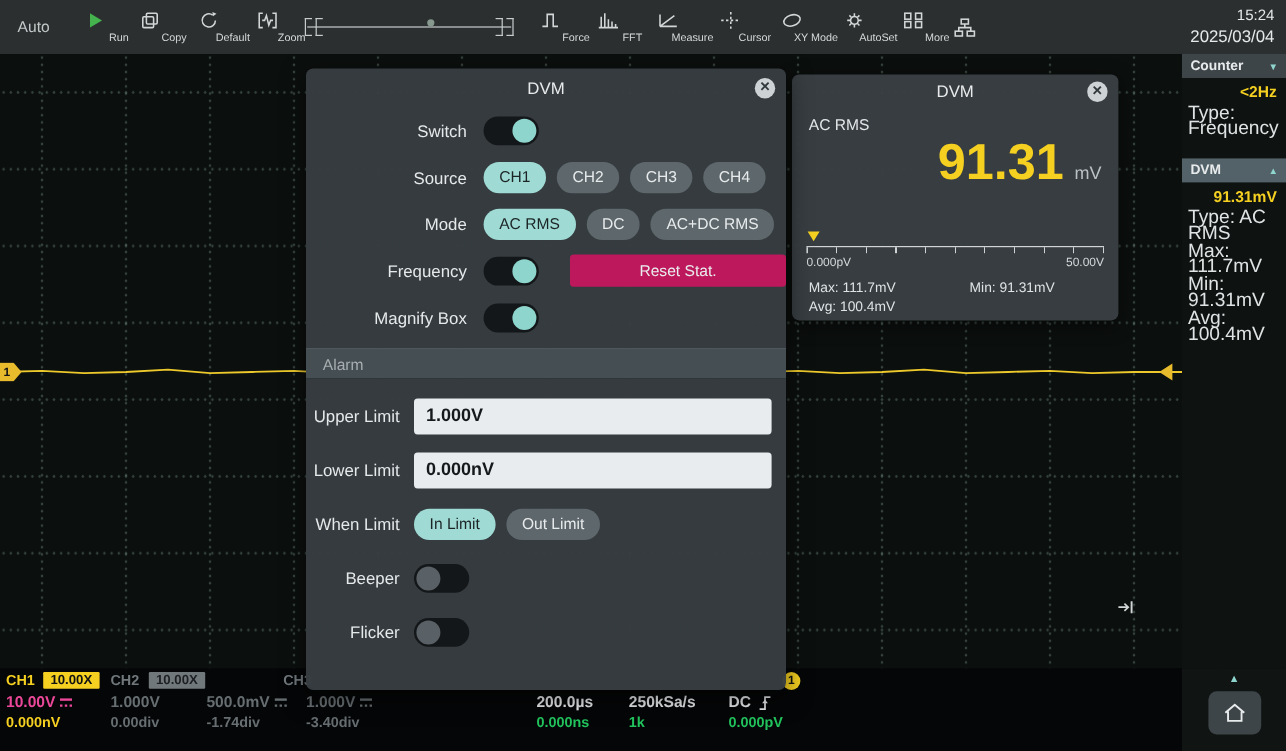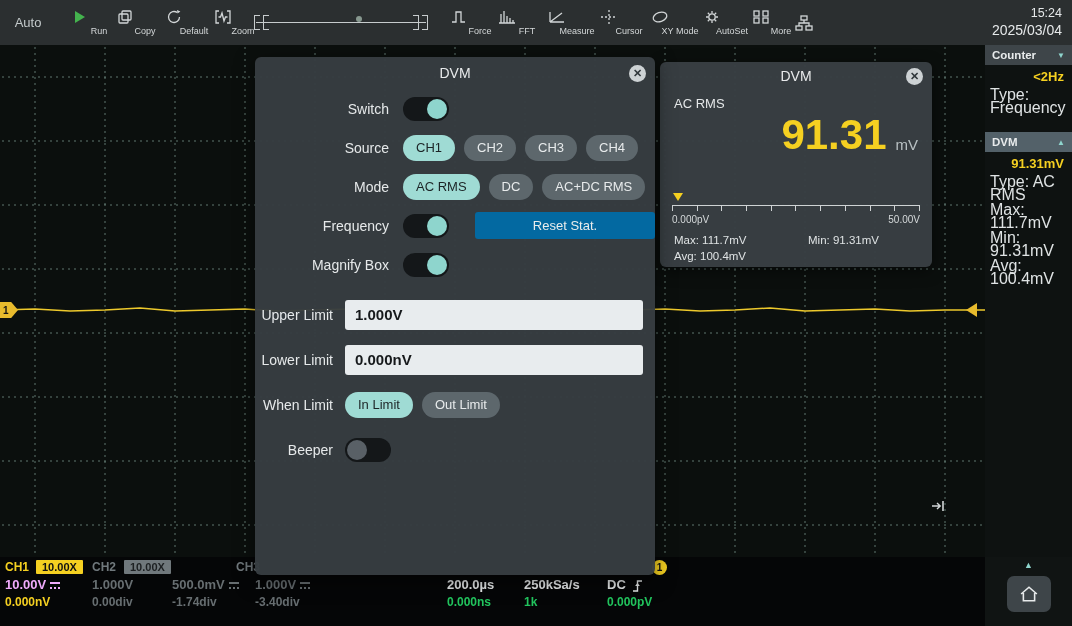--- a/index.html
+++ b/index.html
@@ -87,33 +87,33 @@
                border-bottom:1px solid #30373b; display:flex; align-items:center; padding-left:14px;
                color:#a7aeb1; font-size:13px; }
   .toggle { position:relative; width:46px; height:24px; border-radius:12px; background:#141719; cursor:pointer; flex:none; }
   .toggle .knob { position:absolute; top:2px; width:20px; height:20px; border-radius:50%; }
   .toggle.on .knob { right:2px; background:#8ed5cd; }
   .toggle.off .knob { left:2px; background:#596066; }
   .pill { height:26px; line-height:26px; padding:0 13px; border-radius:13px; background:#5d676c;
           color:#e8ebec; font-size:13px; margin-right:9px; cursor:pointer; white-space:nowrap; }
   .pill.sel { background:#9fdbd4; color:#1c2426; }
   .btn-gray { width:180px; height:27px; line-height:27px; margin-left:26px; border-radius:3px;
-              background:#0369a1; color:#e9ecec; font-size:13px; text-align:center; cursor:pointer; }
+              background:#be185d; color:#e9ecec; font-size:13px; text-align:center; cursor:pointer; }
   .limit-input { width:298px; height:30px; border:none; border-radius:3px; background:#e8ecee;
                  color:#16191b; font-size:15px; font-weight:bold; padding-left:10px;
                  font-family:"Liberation Sans", sans-serif; }
 
   
   .statusbar { position:absolute; left:0; top:557px; width:985px; height:69px; background:#050607; z-index:2; }
   .sb-abs { position:absolute; white-space:nowrap; }
   .chname-on { color:#f5d021; font-weight:bold; font-size:12px; }
   .chname-off { color:#70787c; font-weight:bold; font-size:12px; }
   .probe-on { background:#f5d021; color:#121212; font-weight:bold; font-size:11px; padding:1px 6px; border-radius:1px; }
   .probe-off { background:#70787c; color:#1d2022; font-weight:bold; font-size:11px; padding:1px 6px; border-radius:1px; }
-  .v-on { color:#f0abfc; font-weight:bold; font-size:13px; }
+  .v-on { color:#ec4899; font-weight:bold; font-size:13px; }
   .v-off { color:#676e71; font-weight:bold; font-size:13px; }
   .v-wh { color:#e8ebec; font-weight:bold; font-size:13px; }
   .v-wh2 { color:#22c55e; font-size:12px; font-weight:bold; }
   .v-on2 { color:#f5d021; font-size:12px; font-weight:bold; }
   .v-off2 { color:#676e71; font-size:12px; font-weight:bold; }
   .dc-icon { display:inline-block; width:10px; height:7px; border-top:2px solid currentColor;
              border-bottom:2px dotted currentColor; margin-left:4px; vertical-align:middle; }
   .trig-badge { position:absolute; left:652px; top:3px; width:15px; height:15px; border-radius:50%;
                 background:#f5d021; color:#121212; font-size:10px; font-weight:bold; text-align:center; line-height:15px; }
 
@@ -338,20 +338,23 @@
       <span class="btn-gray">Reset Stat.</span>
     </div>
 
     <div class="dlg-row">
       <span class="rlabel">Magnify Box</span>
       <span class="toggle on">
           <span class="knob"></span>
         </span>
     </div>
 
+    <div class="alarm-bar">
+      <span>Alarm</span>
+    </div>
 
     <div class="dlg-row alarm first-alarm">
       <span class="rlabel">Upper Limit</span>
       <input class="limit-input" readonly="" value="1.000V" style="">
     </div>
 
     <div class="dlg-row alarm">
       <span class="rlabel">Lower Limit</span>
       <input class="limit-input" readonly="" value="0.000nV" style="">
     </div>
@@ -362,20 +365,26 @@
       <span class="pill">Out Limit</span>
     </div>
 
     <div class="dlg-row alarm">
       <span class="rlabel">Beeper</span>
       <span class="toggle off">
           <span class="knob"></span>
         </span>
     </div>
 
+    <div class="dlg-row alarm">
+      <span class="rlabel">Flicker</span>
+      <span class="toggle off">
+          <span class="knob"></span>
+        </span>
+    </div>
   </div>
 
   <div class="statusbar">
     <span class="sb-abs chname-on" style="left:5px; top:3px;">CH1</span>
     <span class="sb-abs probe-on" style="left:36px; top:3px;">10.00X</span>
     <span class="sb-abs chname-off" style="left:92px; top:3px;">CH2</span>
     <span class="sb-abs probe-off" style="left:124px; top:3px;">10.00X</span>
     <span class="sb-abs chname-off" style="left:236px; top:3px;">CH3</span>
 
     <span class="sb-abs v-on" style="left:5px; top:20px;"><span>10.00V</span><span class="dc-icon"></span></span>

